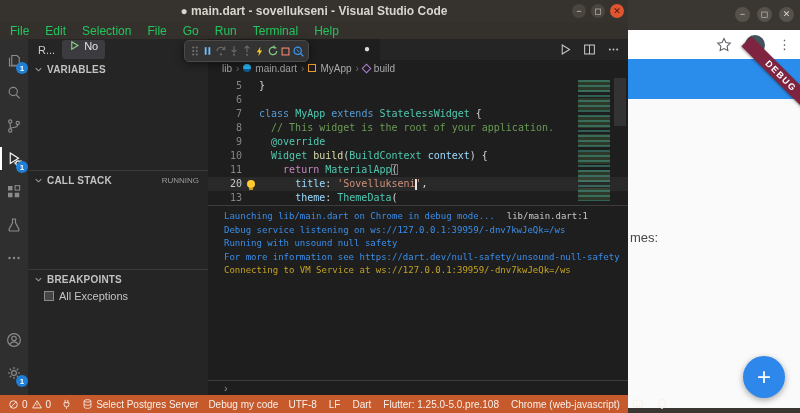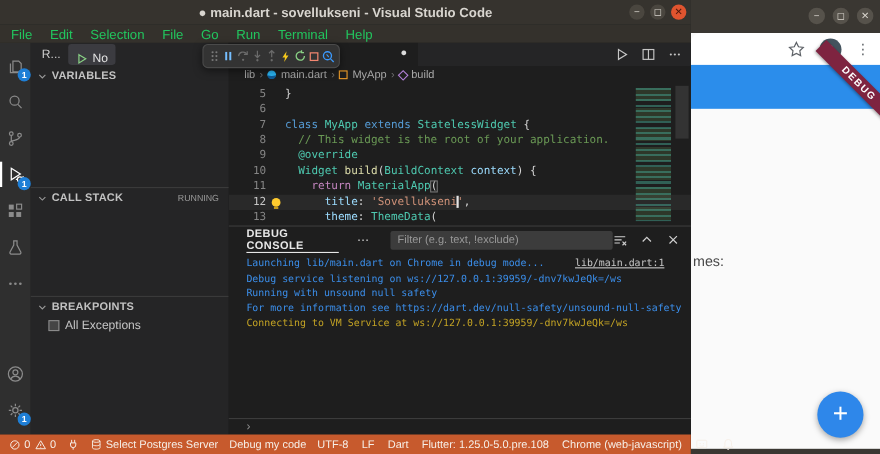--- a/index.html
+++ b/index.html
@@ -56,21 +56,21 @@
                              width:2px; background:#fff; }
   .act-bottom { margin-top:auto; }
   .badge { position:absolute; right:0px; bottom:2px; min-width:12px; height:12px; padding:0 2px;
            border-radius:7px; background:#1f7fd6; color:#fff; font-size:8px; font-weight:bold;
            display:flex; align-items:center; justify-content:center; }
 
   
   .sidebar { width:180px; background:#252526; display:flex; flex-direction:column; flex:none; }
   .side-header { height:21px; display:flex; align-items:center; padding:0 6px 0 10px; gap:7px; }
   .side-title { font-size:11px; color:#cccccc; }
-  .config-chip { display:flex; align-items:flex-end; gap:4px; height:19px; padding:0 7px;
+  .config-chip { display:flex; align-items:flex-start; gap:4px; height:19px; padding:0 7px;
                  background:#3b3b40; border-radius:3px; }
   .config-label { font-size:11px; color:#e2e2e2; }
   .sect { border-top:1px solid #3a3a3a; overflow:hidden; }
   .sect.first { border-top:none; }
   .sect-header { height:18px; display:flex; align-items:center; gap:3px; padding-left:5px; }
   .sect-label { font-size:10px; font-weight:bold; color:#c2c2c2; letter-spacing:.2px; }
   .sect-right { margin-left:auto; padding-right:9px; font-size:8px; font-weight:normal; color:#9b9b9b; }
   .chev { color:#9a9a9a; }
   .bp-row { display:flex; align-items:center; gap:5px; padding-left:16px; height:15px; }
   .bp-check { width:10px; height:10px; border:1px solid #8a8a8a; background:#454545; flex:none; }
@@ -133,21 +133,21 @@
   .panel-more { margin-left:16px; color:#d0d0d0; font-size:11px; }
   .filter { margin-left:20px; width:222px; height:17px; background:#3c3c3c; border:none;
             border-radius:2px; color:#cccccc; font-size:10px; padding:0 6px;
             font-family:"Liberation Sans",sans-serif; }
   .filter::placeholder { color:#999999; }
   .panel-icons { margin-left:auto; display:flex; gap:12px; align-items:center; color:#cfcfcf; }
   .console { flex:1; padding:4px 0 0 16px; font-family:"DejaVu Sans Mono",monospace;
              font-size:9px; overflow:hidden; }
   .console-line { height:13.5px; line-height:13.5px; white-space:pre; }
   .cl-info { color:#3b8eea; } .cl-warn { color:#c3a324; }
-  .console-link { float:right; margin-right:24px; color:#c8c8c8; text-decoration:underline; }
+  .console-link { float:right; margin-right:40px; color:#c8c8c8; }
   .console-input { height:15px; border-top:1px solid #3c3c3c; display:flex; align-items:center;
                    padding-left:16px; color:#8f8f8f; font-size:11px; flex:none; }
 
   
   .statusbar { position:absolute; left:0; bottom:0; width:100%; height:18px; background:#c75a2d;
                display:flex; align-items:center; padding:0 8px; gap:10px; color:#f6efe8;
                font-size:10px; }
   .sb-item { display:flex; align-items:center; gap:3px; white-space:nowrap; }
   .sb-right { margin-left:auto; display:flex; align-items:center; gap:12px; }
   svg { display:block; }
@@ -459,57 +459,34 @@
               <span class="gutter">10</span>
               <span class="bulbslot"></span>
               <span class="ltext"><span class="tok-pln">  </span><span class="tok-typ">Widget</span><span class="tok-pln"> </span><span class="tok-fn">build</span><span class="tok-pun">(</span><span class="tok-typ">BuildContext</span><span class="tok-pln"> </span><span class="tok-var">context</span><span class="tok-pun">) {</span></span>
             </div>
             <div class="code-line">
               <span class="gutter">11</span>
               <span class="bulbslot"></span>
               <span class="ltext"><span class="tok-pln">    </span><span class="tok-ctl">return</span><span class="tok-pln"> </span><span class="tok-typ">MaterialApp</span><span class="tok-pun tok-box">(</span></span>
             </div>
             <div class="code-line current">
-              <span class="gutter">12</span>
+              <span class="gutter">20</span>
               <span class="bulbslot">
                 <span class="bulb"></span>
               </span>
               <span class="ltext"><span class="tok-pln">      </span><span class="tok-var">title</span><span class="tok-pun">: </span><span class="tok-str">'Sovellukseni</span><span class="cursor"></span><span class="tok-str">'</span><span class="tok-pun">,</span></span>
             </div>
             <div class="code-line">
               <span class="gutter">13</span>
               <span class="bulbslot"></span>
               <span class="ltext"><span class="tok-pln">      </span><span class="tok-var">theme</span><span class="tok-pun">: </span><span class="tok-typ">ThemeData</span><span class="tok-pun">(</span></span>
             </div>
           </div>
 
         <div class="panel">
-          <div class="panel-header">
-            <span class="panel-tab">DEBUG CONSOLE</span>
-            <span class="panel-more">⋯</span>
-            <input class="filter" placeholder="Filter (e.g. text, !exclude)" style="">
-            <span class="panel-icons">
-              <span>
-                <svg width="13" height="13" viewBox="0 0 16 16" fill="none" stroke="currentColor" stroke-width="1.3">
-                    <path d="M2 4h12M2 7.5h8M2 11h6"></path>
-                    <path d="M11 9.5l4 4M15 9.5l-4 4"></path>
-                  </svg>
-              </span>
-              <span>
-                <svg width="12" height="12" viewBox="0 0 16 16" fill="none" stroke="currentColor" stroke-width="1.5">
-                    <path d="M3 10l5-5 5 5"></path>
-                  </svg>
-              </span>
-              <span>
-                <svg width="12" height="12" viewBox="0 0 16 16" stroke="currentColor" stroke-width="1.4">
-                    <path d="M3.5 3.5l9 9M12.5 3.5l-9 9"></path>
-                  </svg>
-              </span>
-            </span>
-          </div>
           <div class="console" id="console">
               <div class="console-line cl-info"><span class="console-link">lib/main.dart:1</span><span>Launching lib/main.dart on Chrome in debug mode...</span></div>
               <div class="console-line cl-info"><span>Debug service listening on ws://127.0.0.1:39959/-dnv7kwJeQk=/ws</span></div>
               <div class="console-line cl-info"><span>Running with unsound null safety</span></div>
               <div class="console-line cl-info"><span>For more information see https://dart.dev/null-safety/unsound-null-safety</span></div>
               <div class="console-line cl-warn"><span>Connecting to VM Service at ws://127.0.0.1:39959/-dnv7kwJeQk=/ws</span></div>
             </div>
           <div class="console-input">
             <span>›</span>
           </div>

